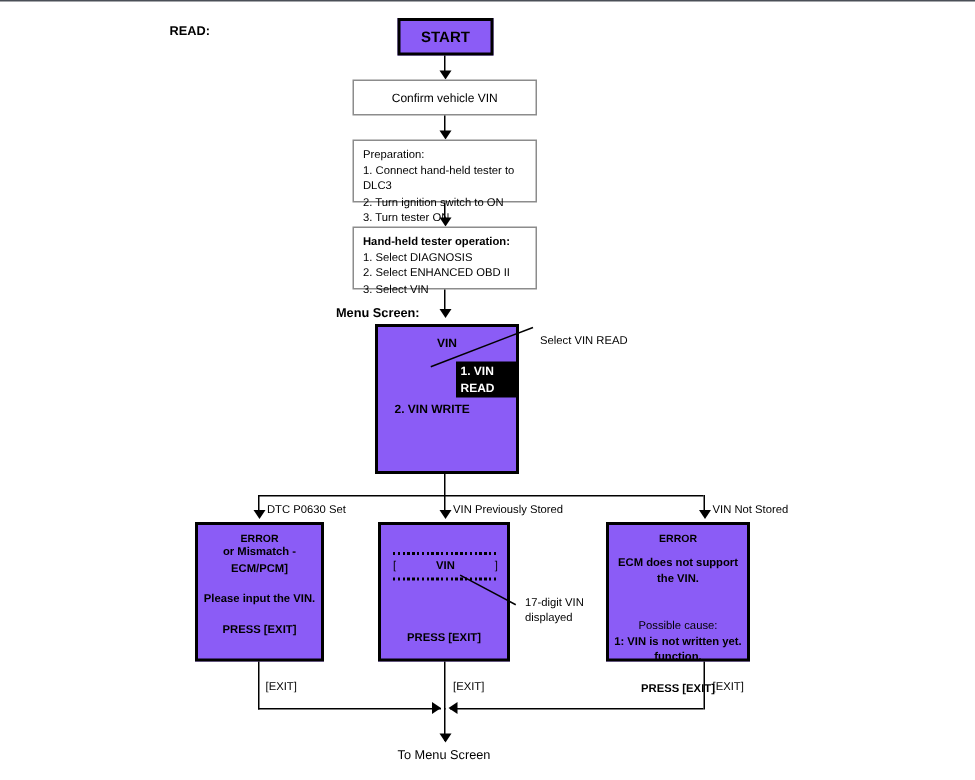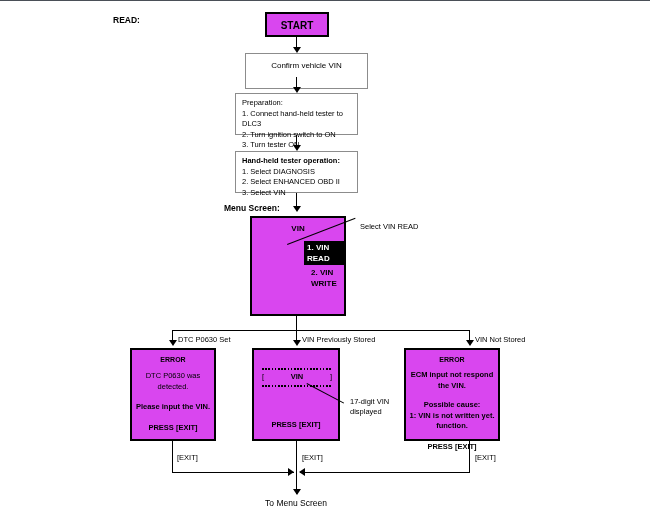--- a/index.html
+++ b/index.html
@@ -17,21 +17,21 @@
   
   .box-thin{
     position:absolute;box-sizing:border-box;
     border:1px solid #8c8c8c;
     background:#fff;
   }
   
   .box-thick{
     position:absolute;box-sizing:border-box;
     border:2px solid #000;
-    background:#d946ef;
+    background:#8b5cf6;
   }
 
   .ctr{text-align:center;}
   .t8{font-size:8px;line-height:10px;}
   .t10{font-size:10px;line-height:12px;}
   .bold{font-weight:bold;}
 
   
   .label{position:absolute;font-size:7.5px;line-height:9px;white-space:nowrap;}
   .label-b{position:absolute;font-size:8.5px;line-height:10px;font-weight:bold;white-space:nowrap;}
@@ -88,21 +88,21 @@
 
   <div class="label-b" style="left:113px;top:14px;">READ:</div>
 
   <div class="box-thick" style="left:265px;top:11px;width:64px;height:25px;">
     <div class="ctr t10 bold" style="margin-top:6px;">START</div>
   </div>
 
   <div class="vline" style="left:296px;top:36px;height:12px;"></div>
   <div class="arrow-d" style="left:293px;top:46px;"></div>
 
-  <div class="box-thin" style="left:245px;top:52px;width:123px;height:36px;">
+  <div class="box-thin" style="left:235px;top:52px;width:123px;height:24px;">
     <div class="ctr t8" style="margin-top:7px;">Confirm vehicle VIN</div>
   </div>
 
   <div class="vline" style="left:296px;top:76px;height:12px;"></div>
   <div class="arrow-d" style="left:293px;top:86px;"></div>
 
   <div class="box-thin" style="left:235px;top:92px;width:123px;height:42px;padding:4px 0 0 6px;">
     <div class="boxline-l">Preparation:</div>
     <div class="boxline-l">1. Connect hand-held tester to DLC3</div>
     <div class="boxline-l">2. Turn ignition switch to ON</div>
@@ -123,21 +123,21 @@
   <div class="arrow-d" style="left:293px;top:205px;"></div>
 
   <div class="label-b" style="left:224px;top:202px;">Menu Screen:</div>
 
   <div class="box-thick" style="left:250px;top:215px;width:96px;height:100px;">
     <div class="ctr" style="margin-top:6px;font-size:8px;font-weight:bold;">VIN</div>
     <div style="margin-top:8px;padding-left:8px;">
       <div class="menu-row">
         <span class="hl">1. VIN READ</span>
       </div>
-      <div class="menu-row" style="padding-left:3px;margin-top:2px;margin-left:48px;">
+      <div class="menu-row" style="padding-left:3px;margin-top:2px;">
         <span>2. VIN WRITE</span>
       </div>
     </div>
   </div>
 
   <div class="leader" style="left:287px;top:243px;width:73px;transform:rotate(-21deg);"></div>
   <div class="label" style="left:360px;top:221px;">Select VIN READ</div>
 
   <div class="vline" style="left:296px;top:315px;height:14px;"></div>
   <div class="hline" style="left:172px;top:329px;width:297px;"></div>
@@ -150,21 +150,21 @@
 
   <div class="vline" style="left:469px;top:329px;height:12px;"></div>
   <div class="arrow-d" style="left:466px;top:339px;"></div>
 
   <div class="label" style="left:178px;top:334px;">DTC P0630 Set</div>
   <div class="label" style="left:302px;top:334px;">VIN Previously Stored</div>
   <div class="label" style="left:475px;top:334px;">VIN Not Stored</div>
 
   <div class="box-thick" style="left:130px;top:347px;width:86px;height:93px;">
     <div class="ctr" style="margin-top:6px;font-size:7px;font-weight:bold;">ERROR</div>
-    <div class="ctr boxline" style="margin-top:8px;">DTC P0630 was detected.</div>
+    <div class="ctr boxline" style="font-weight:bold;">or Mismatch - ECM/PCM]</div>
     <div class="ctr boxline" style="margin-top:10px;font-weight:bold;">Please input the VIN.</div>
     <div class="ctr boxline" style="margin-top:10px;font-weight:bold;">PRESS [EXIT]</div>
   </div>
 
   <div class="box-thick" style="left:252px;top:347px;width:88px;height:93px;">
     <div class="dotrule" style="left:8px;top:18px;width:70px;"></div>
     <div style="position:absolute;left:8px;top:22px;width:70px;height:12px;">
       <span style="position:absolute;left:0;top:0;font-size:7.5px;">[</span>
       <span style="position:absolute;left:0;right:0;top:0;text-align:center;font-size:7.5px;font-weight:bold;">VIN</span>
       <span style="position:absolute;right:0;top:0;font-size:7.5px;">]</span>
@@ -172,22 +172,22 @@
     <div class="dotrule" style="left:8px;top:35px;width:70px;"></div>
     <div class="ctr boxline" style="position:absolute;left:0;right:0;top:70px;font-weight:bold;">PRESS [EXIT]</div>
   </div>
 
   <div class="leader" style="left:307px;top:382px;width:42px;transform:rotate(28deg);"></div>
   <div class="label" style="left:350px;top:396px;text-align:right;">17-digit VIN</div>
   <div class="label" style="left:350px;top:406px;">displayed</div>
 
   <div class="box-thick" style="left:404px;top:347px;width:96px;height:93px;">
     <div class="ctr" style="margin-top:6px;font-size:7px;font-weight:bold;">ERROR</div>
-    <div class="ctr boxline" style="margin-top:7px;font-weight:bold;">ECM input not respond the VIN.</div>
-    <div class="ctr boxline" style="margin-top:9px;font-weight:bold;">Possible cause:</div>
+    <div class="ctr boxline" style="margin-top:7px;font-weight:bold;">ECM does not support the VIN.</div>
+    <div class="ctr boxline" style="margin-top:21px;font-weight:normal;">Possible cause:</div>
     <div class="ctr boxline" style="font-weight:bold;">1: VIN is not written yet.</div>
     <div class="ctr boxline" style="font-weight:bold;">function.</div>
     <div class="ctr boxline" style="margin-top:10px;font-weight:bold;">PRESS [EXIT]</div>
   </div>
 
   <div class="vline" style="left:172px;top:440px;height:32px;"></div>
   <div class="hline" style="left:172px;top:471px;width:122px;"></div>
   <div class="arrow-r" style="left:288px;top:467px;"></div>
   <div class="label" style="left:177px;top:452px;">[EXIT]</div>
 

